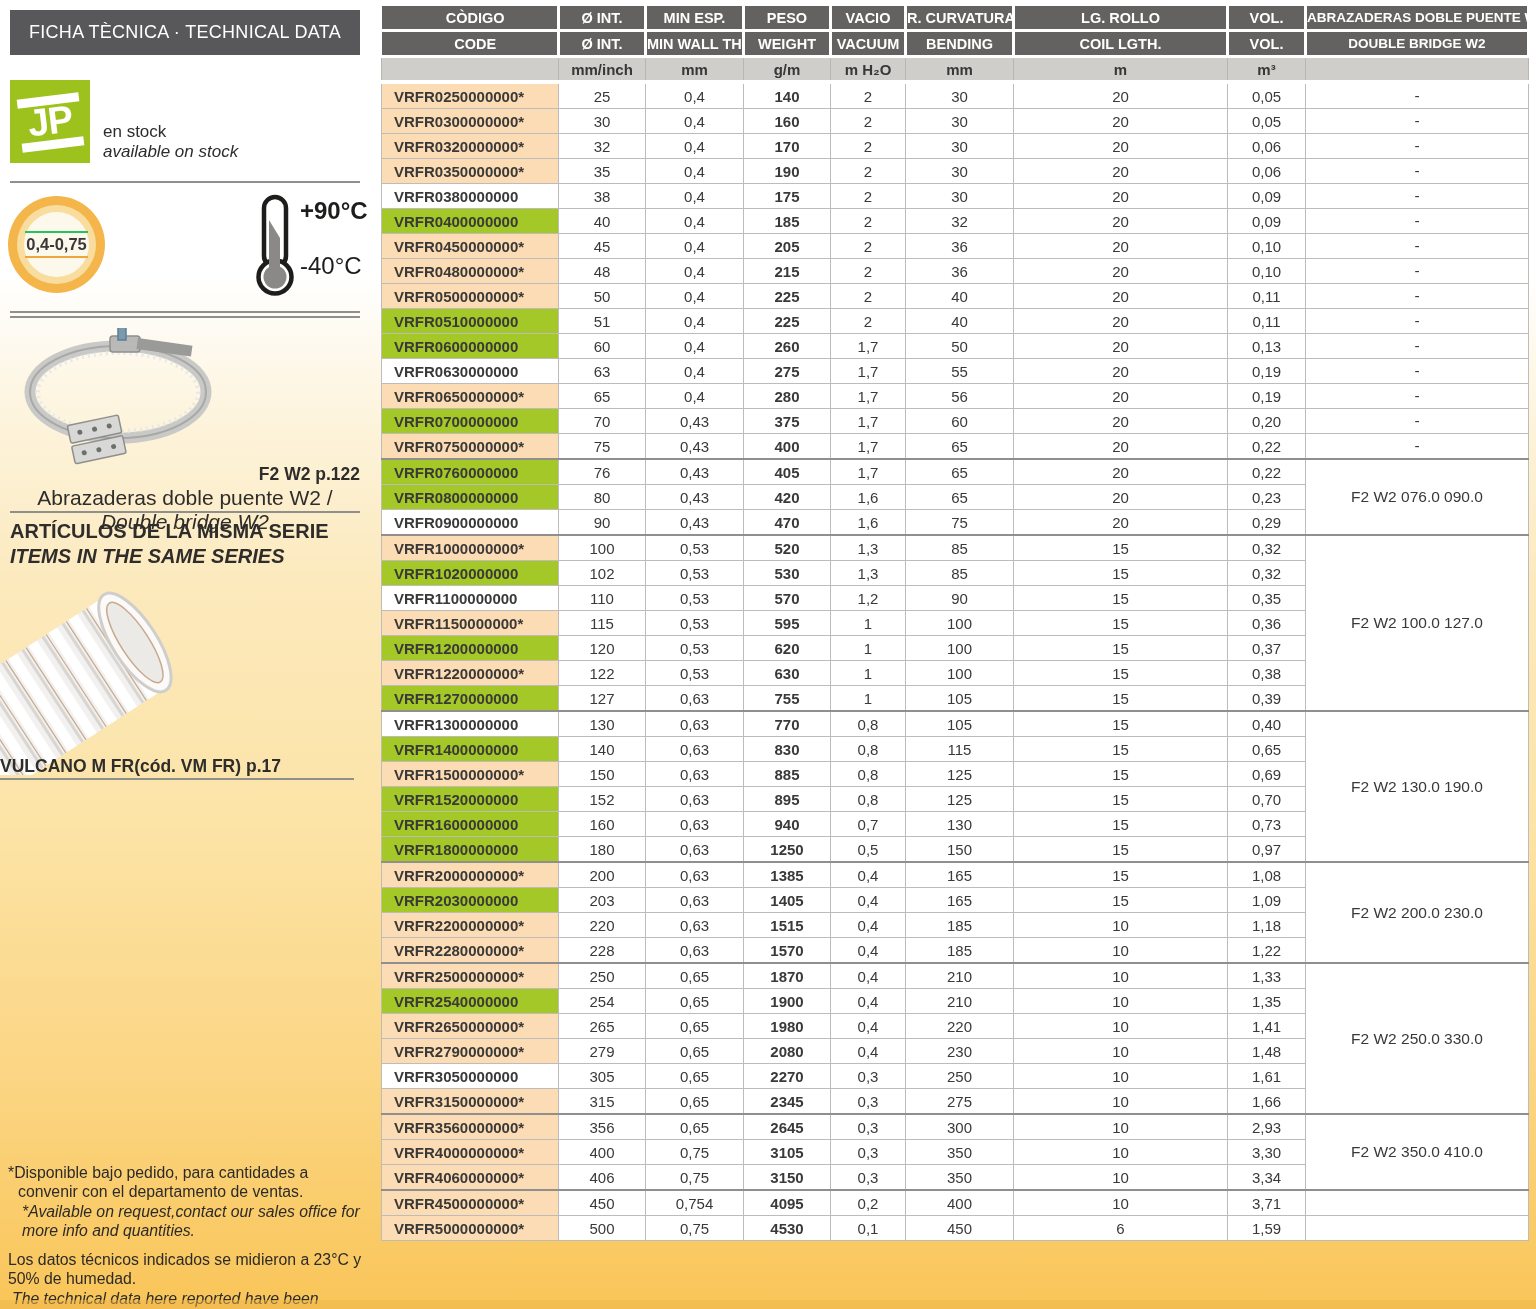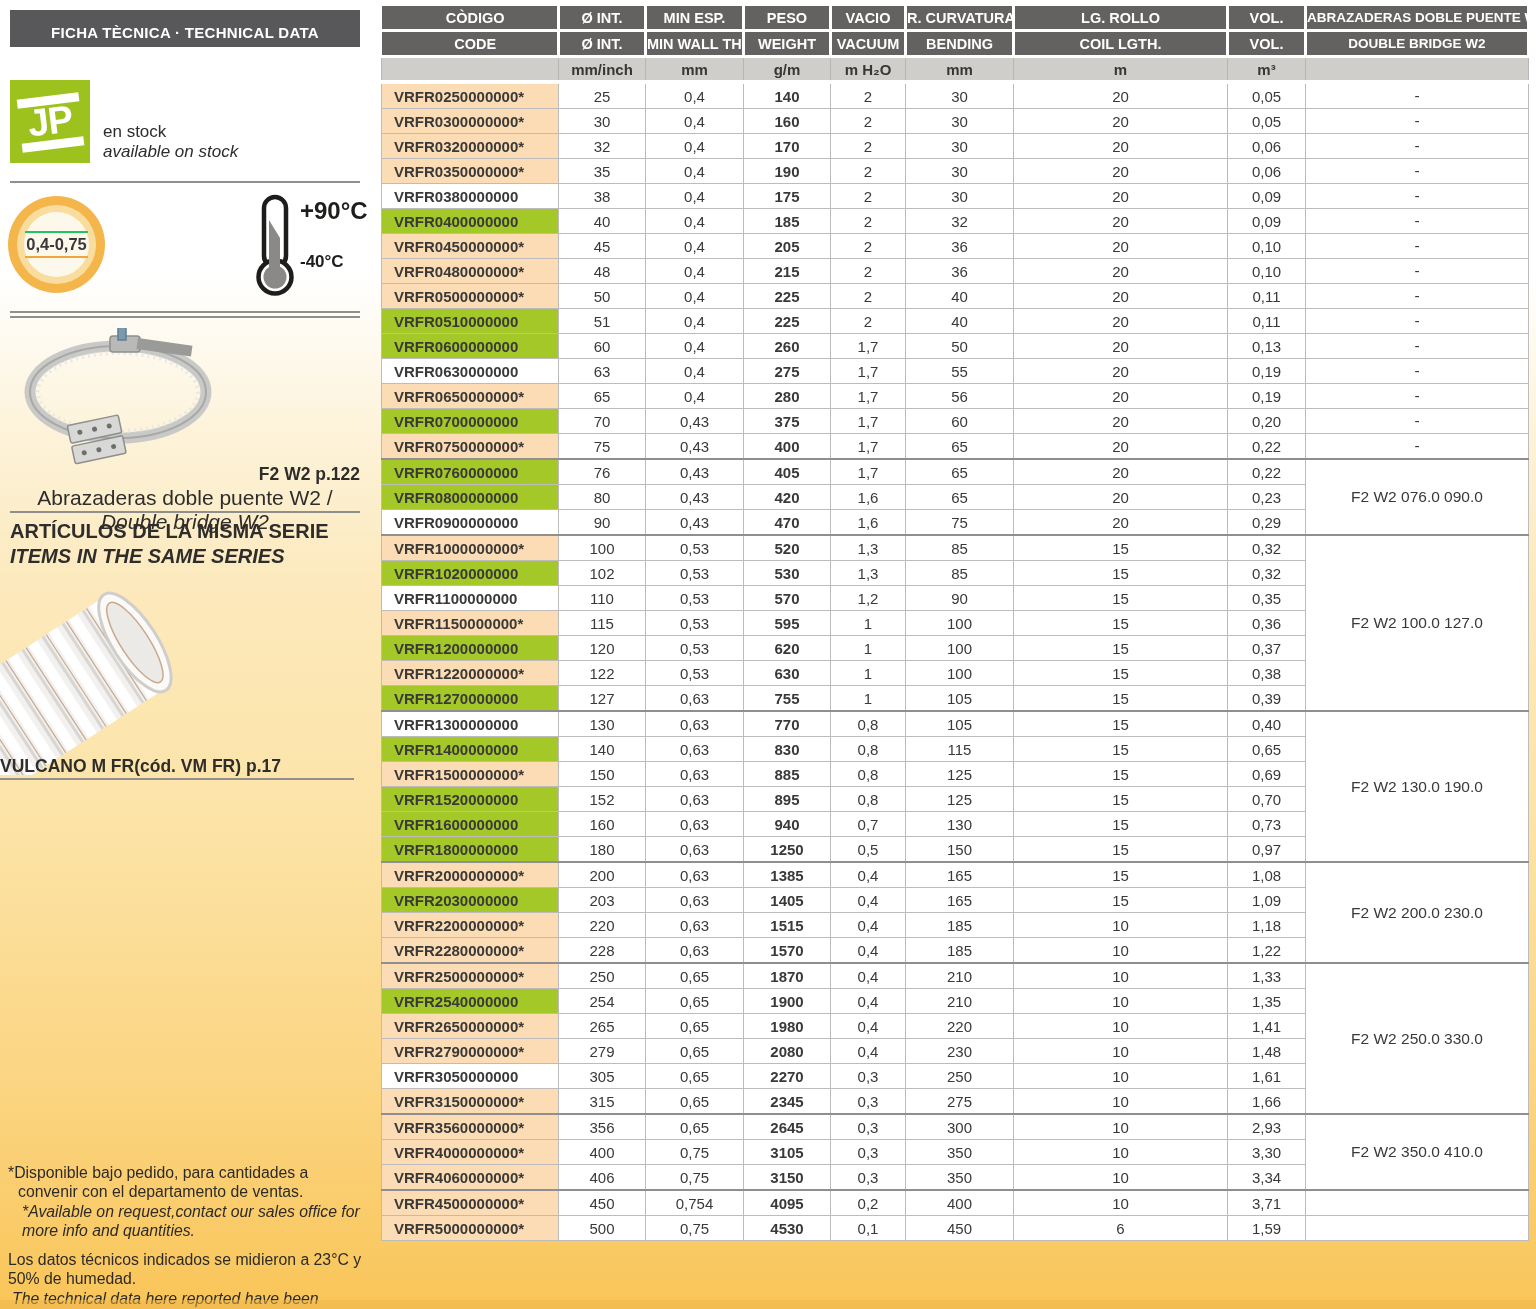--- a/index.html
+++ b/index.html
@@ -5,22 +5,22 @@
   html,body{margin:0;padding:0;}
   .page{
     position:relative; width:1536px; height:1309px; overflow:hidden;
     font-family:"Liberation Sans", sans-serif; color:#383735;
     background:linear-gradient(180deg,#ffffff 0%,#ffffff 21%,#fdf3da 33%,#fce9bc 45%,#fce4a8 62%,#fbd480 84%,#f9c558 100%);
   }
   .bottom-strip{position:absolute;left:0;right:0;bottom:0;height:9px;background:#f0b54b;opacity:.5;}
 
   
   .sidebar{position:absolute;left:0;top:0;width:378px;height:1309px;}
-  .title-box{position:absolute;left:10px;top:10px;width:350px;height:37px;background:#58585a;
-    color:#fff;font-weight:bold;font-size:15px;text-align:center;line-height:45px;letter-spacing:.3px;}
+  .title-box{position:absolute;left:10px;top:10px;width:350px;height:45px;background:#58585a;
+    color:#fff;font-weight:normal;font-size:18px;text-align:center;line-height:45px;letter-spacing:.3px;}
   .jp-logo{position:absolute;left:10px;top:80px;width:80px;height:83px;background:#9dc21e;overflow:hidden;}
   .jp-bar{position:absolute;height:9px;background:#fff;transform:rotate(-7deg);}
   .jp-bar.top{left:7px;top:16px;width:62px;}
   .jp-bar.bot{left:12px;top:60px;width:62px;}
   .jp-text{position:absolute;left:0;top:0;width:80px;height:83px;display:flex;align-items:center;justify-content:center;
     color:#fff;font-weight:bold;font-size:38px;transform:rotate(-7deg);letter-spacing:-1px;}
   .stock-text{position:absolute;left:103px;top:122px;font-size:17px;line-height:20px;color:#2e2d2b;}
   .stock-text .it{font-style:italic;}
   .hr{position:absolute;background:#8f8f8d;height:2px;}
   .hr1{left:10px;top:181px;width:350px;}
@@ -29,21 +29,21 @@
   .hr4{left:0px;top:778px;width:354px;}
 
   .badge{position:absolute;left:8px;top:196px;width:97px;height:97px;border-radius:50%;
     background:#f4b64a;display:flex;align-items:center;justify-content:center;}
   .badge-mid{width:79px;height:79px;border-radius:50%;background:#f9dd9f;display:flex;align-items:center;justify-content:center;}
   .badge-in{width:65px;height:65px;border-radius:50%;background:#fdf8ec;display:flex;align-items:center;justify-content:center;}
   .badge-txt{font-size:16.5px;font-weight:bold;color:#3a3938;border-top:2px solid #22c55e;border-bottom:2px solid #f0a53c;padding:2px 1px;}
 
   .thermo{position:absolute;left:252px;top:194px;width:46px;height:102px;}
   .temp-hi{position:absolute;left:300px;top:197px;font-size:24px;font-weight:bold;color:#1d1d1b;}
-  .temp-lo{position:absolute;left:300px;top:252px;font-size:17px;font-weight:bold;color:#1d1d1b;}
+  .temp-lo{position:absolute;left:300px;top:252px;font-size:24px;font-weight:normal;color:#1d1d1b;}
 
   .clamp-img{position:absolute;left:18px;top:328px;}
   .clamp-ref{position:absolute;left:10px;top:464px;width:350px;text-align:right;font-weight:bold;font-size:17.5px;color:#2e2d2b;}
   .clamp-cap{position:absolute;left:10px;top:486px;width:350px;text-align:center;font-size:21px;color:#2e2d2b;}
   .clamp-cap .it{font-style:italic;}
   .series-es{position:absolute;left:10px;top:520px;font-size:20px;font-weight:bold;color:#2e2d2b;}
   .series-en{position:absolute;left:10px;top:545px;font-size:20px;font-weight:bold;font-style:italic;color:#2e2d2b;}
   .hose-img{position:absolute;left:-6px;top:575px;}
   .related{position:absolute;left:0px;top:756px;width:354px;font-weight:bold;font-size:17.5px;color:#2e2d2b;}
 

